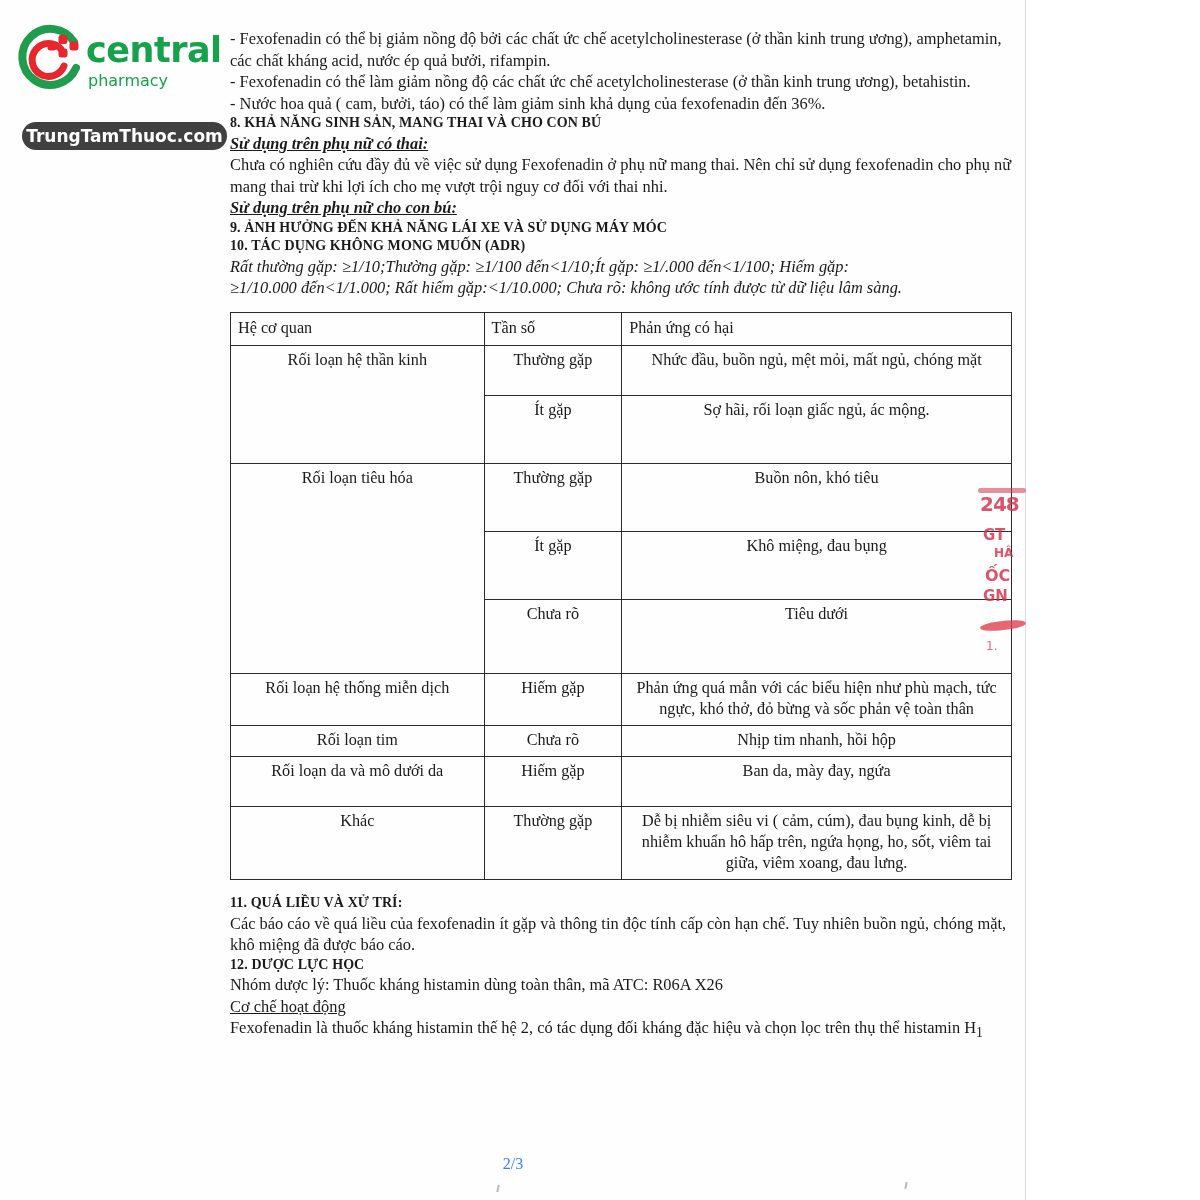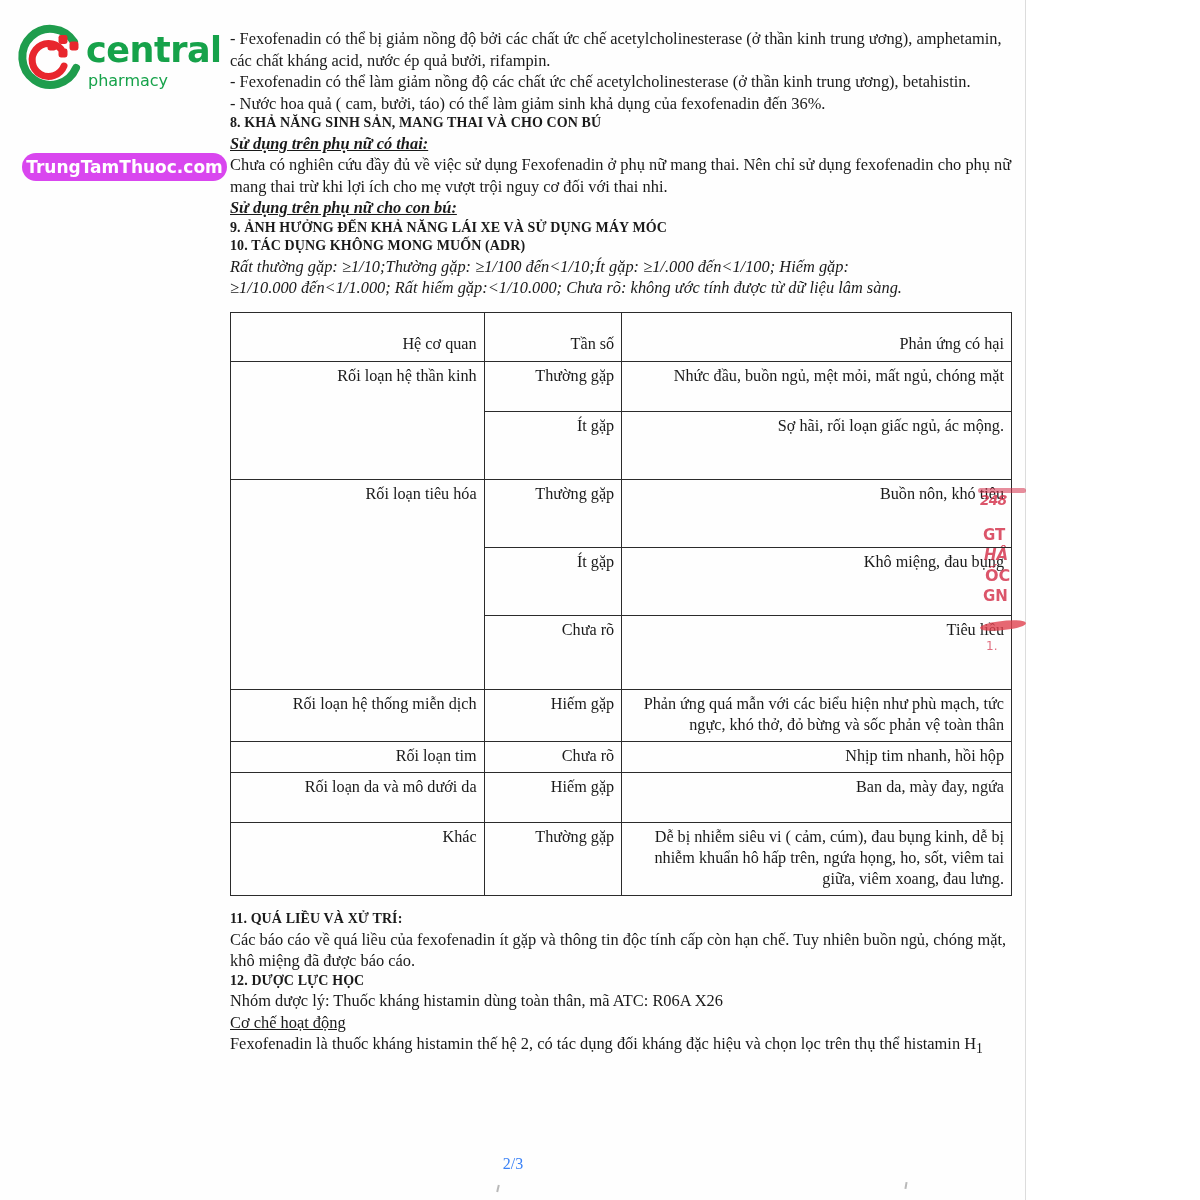--- a/index.html
+++ b/index.html
@@ -75,26 +75,25 @@
     color: #16a24a;
     margin-top: 5px;
     margin-left: 2px;
   }
   .brand-banner {
     position: absolute;
     left: 8px;
     top: 100px;
     width: 205px;
     height: 28px;
-    background: #d946ef;
+    background: #404040;
     border-radius: 14px;
     display: flex;
     align-items: center;
     justify-content: center;
-    margin-top: 31px;
   }
   .brand-banner span {
     font-family: "DejaVu Sans", "Liberation Sans", sans-serif;
     font-size: 17px;
     font-weight: bold;
     color: #ffffff;
     letter-spacing: 0px;
   }
 
   
@@ -128,26 +127,26 @@
     width: 782px;
     margin-top: 13px;
     margin-bottom: 14px;
     font-size: 16.2px;
     line-height: 1.3;
   }
   .adr-table td, .adr-table th {
     border: 1px solid #2b2b2b;
     padding: 4px 7px 5px 7px;
     vertical-align: top;
-    text-align: right;
+    text-align: center;
     font-weight: normal;
   }
   .adr-table thead th {
-    text-align: right;
-    padding-top: 21px;
+    text-align: left;
+    padding-top: 5px;
     padding-bottom: 6px;
   }
   .col-organ { width: 254px; }
   .col-freq  { width: 128px; }
   .col-rx    { width: 400px; }
   .cell-tall-1 { height: 40px; }
   .cell-tall-2 { height: 58px; }
   .cell-tall-3 { height: 64px; }
 
   
@@ -179,23 +178,23 @@
     font-family: "DejaVu Sans", "Liberation Sans", sans-serif;
     color: #d4304a;
     pointer-events: none;
   }
   .stamp-line {
     position: absolute;
     white-space: nowrap;
     font-weight: bold;
     opacity: 0.82;
   }
-  .stamp-num  { top: 8px;  left: 2px; font-size: 14px; letter-spacing: -1px; font-style: italic; }
+  .stamp-num  { top: 8px;  left: 2px; font-size: 20px; letter-spacing: -1px; }
   .stamp-r1   { top: 42px; left: 5px; font-size: 15px; letter-spacing: 0px; }
-  .stamp-r2   { top: 62px; left: 6px; font-size: 15px; font-style: italic; }
+  .stamp-r2   { top: 62px; left: 16px; font-size: 12px; }
   .stamp-r3   { top: 82px; left: 7px; font-size: 16px; }
   .stamp-r4   { top: 103px;left: 5px; font-size: 15px; }
   .stamp-bar {
     position: absolute;
     top: 4px; left: 0px;
     width: 48px; height: 5px;
     background: #d4304a;
     opacity: 0.55;
     border-radius: 3px;
   }
@@ -291,21 +290,21 @@
         <td class="cell-tall-1" rowspan="3">Rối loạn tiêu hóa</td>
         <td class="cell-tall-2">Thường gặp</td>
         <td class="cell-tall-2">Buồn nôn, khó tiêu</td>
       </tr>
       <tr>
         <td class="cell-tall-2">Ít gặp</td>
         <td class="cell-tall-2">Khô miệng, đau bụng</td>
       </tr>
       <tr>
         <td class="cell-tall-3">Chưa rõ</td>
-        <td class="cell-tall-3">Tiêu liều</td>
+        <td class="cell-tall-3">Tiêu dưới</td>
       </tr>
 
       <tr>
         <td>Rối loạn hệ thống miễn dịch</td>
         <td>Hiếm gặp</td>
         <td>Phản ứng quá mẫn với các biểu hiện như phù mạch, tức ngực, khó thở, đỏ bừng và sốc phản vệ toàn thân</td>
       </tr>
 
       <tr>
         <td>Rối loạn tim</td>

